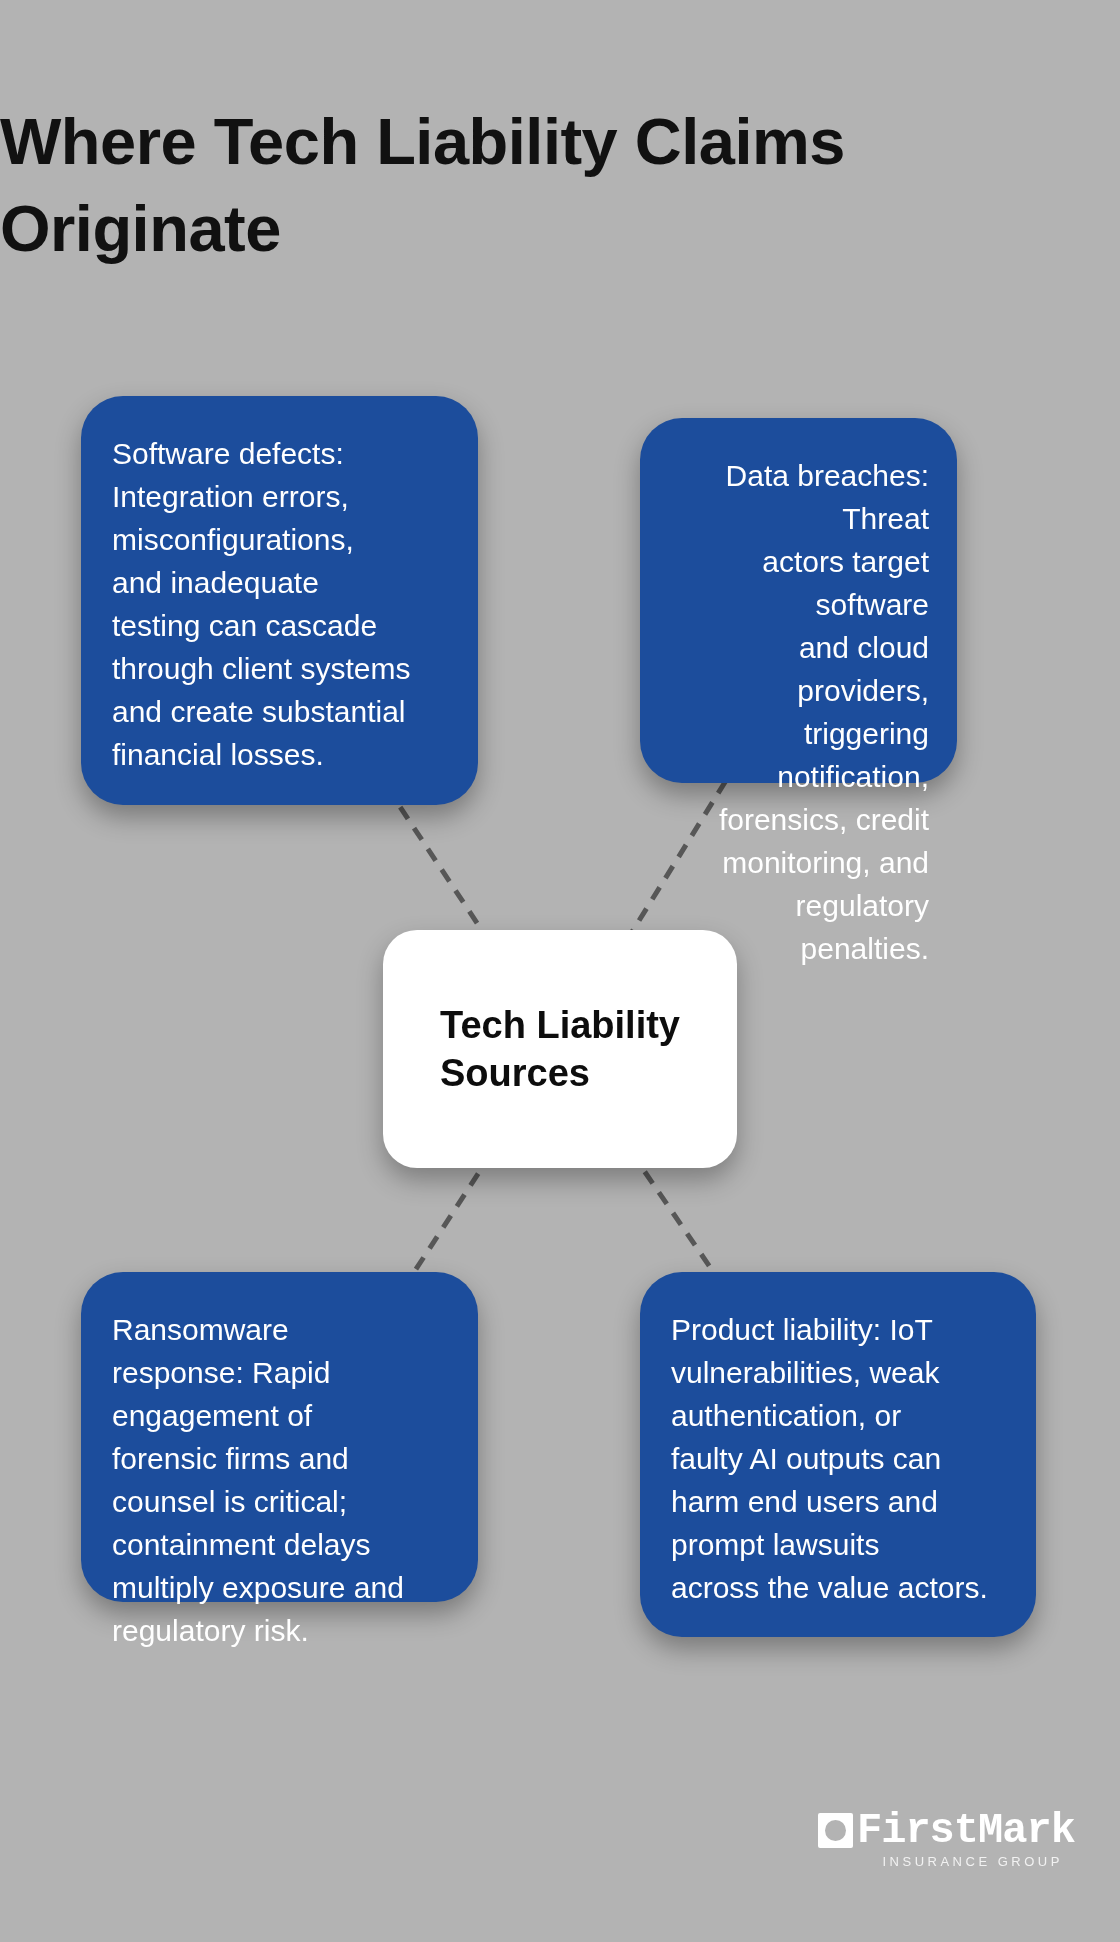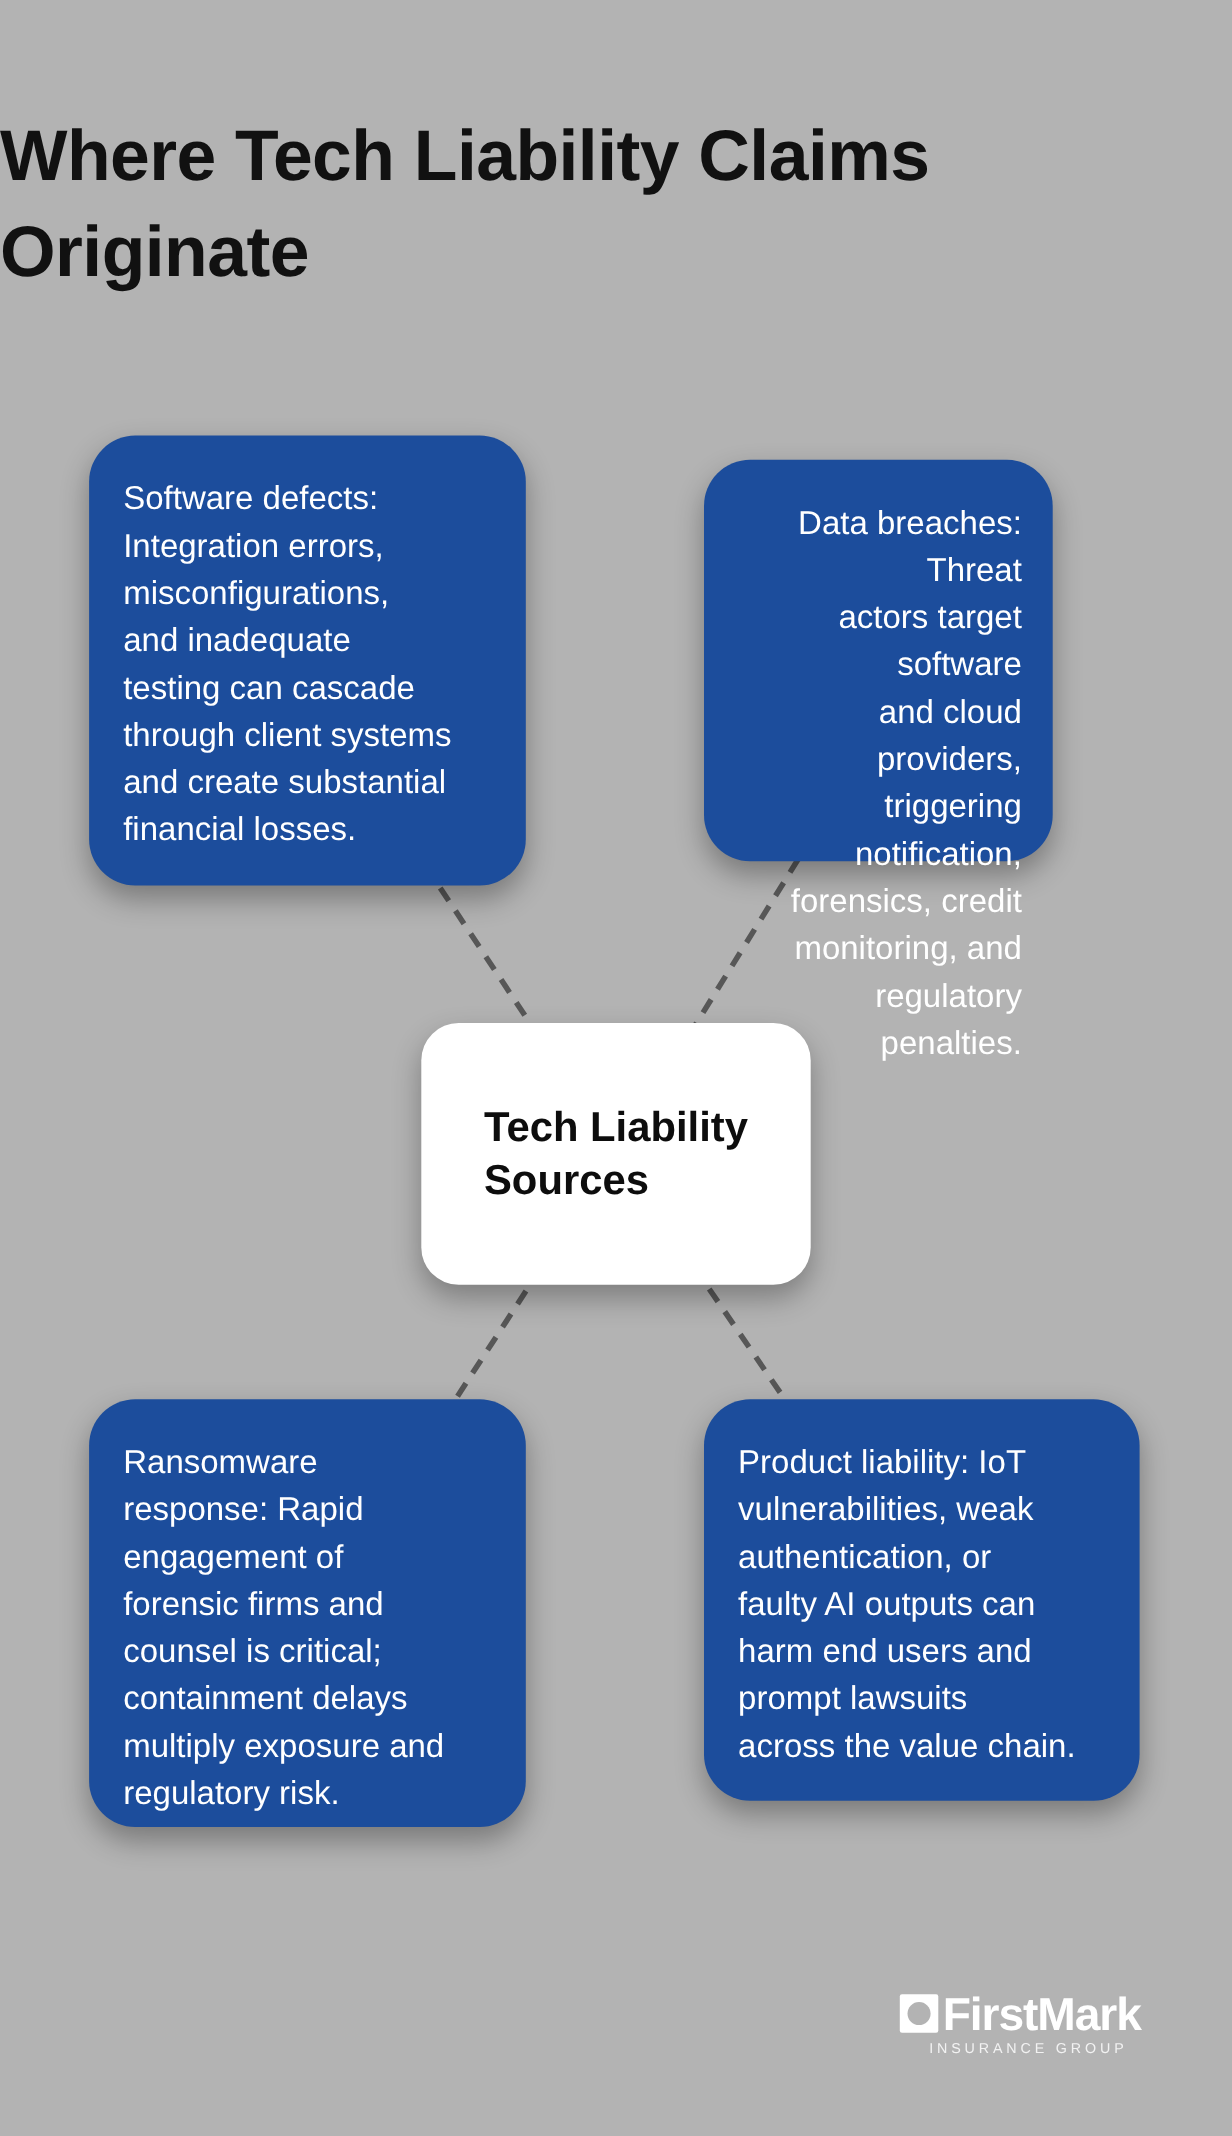--- a/index.html
+++ b/index.html
@@ -44,21 +44,21 @@
     box-shadow: 0 12px 26px rgba(0,0,0,0.32);
     color: #ffffff;
     font-size: 30px;
     line-height: 43px;
     padding: 36px 28px 30px 31px;
     white-space: pre-line;
     z-index: 2;
   }
   .node-top-left     { left: 81px;  top: 396px;  width: 397px; height: 409px; }
   .node-top-right    { left: 640px; top: 418px;  width: 317px; height: 365px; text-align: right; }
-  .node-bottom-left  { left: 81px;  top: 1272px; width: 397px; height: 389px; }
+  .node-bottom-left  { left: 81px;  top: 1272px; width: 397px; height: 330px; }
   .node-bottom-right { left: 640px; top: 1272px; width: 396px; height: 365px; }
 
   .center-node {
     position: absolute;
     left: 383px; top: 930px;
     width: 354px; height: 238px;
     background: #ffffff;
     border-radius: 34px;
     box-shadow: 0 12px 26px rgba(0,0,0,0.30);
     display: flex;
@@ -76,20 +76,21 @@
   .logo {
     position: absolute;
     left: 818px; top: 1813px;
     z-index: 2;
     color: #ffffff;
   }
   .logo-row {
     display: flex;
     align-items: flex-start;
     gap: 4px;
+    font-family: Liberation Mono, monospace;
   }
   .logo-mark {
     width: 35px; height: 35px;
     background: #ffffff;
     border-radius: 2px;
     display: flex;
     align-items: center;
     justify-content: center;
     margin-bottom: 1px;
   }
@@ -155,21 +156,21 @@
 containment delays
 multiply exposure and
 regulatory risk.</div>
 
   <div class="node node-bottom-right">Product liability: IoT
 vulnerabilities, weak
 authentication, or
 faulty AI outputs can
 harm end users and
 prompt lawsuits
-across the value chain.</div>
+across the value actors.</div>
 
   <div class="center-node">Tech Liability
 Sources</div>
 
   <div class="logo">
     <div class="logo-row">
       <span class="logo-mark">
         <span class="logo-mark-circle"></span>
       </span>
       <span class="logo-name">FirstMark</span>

